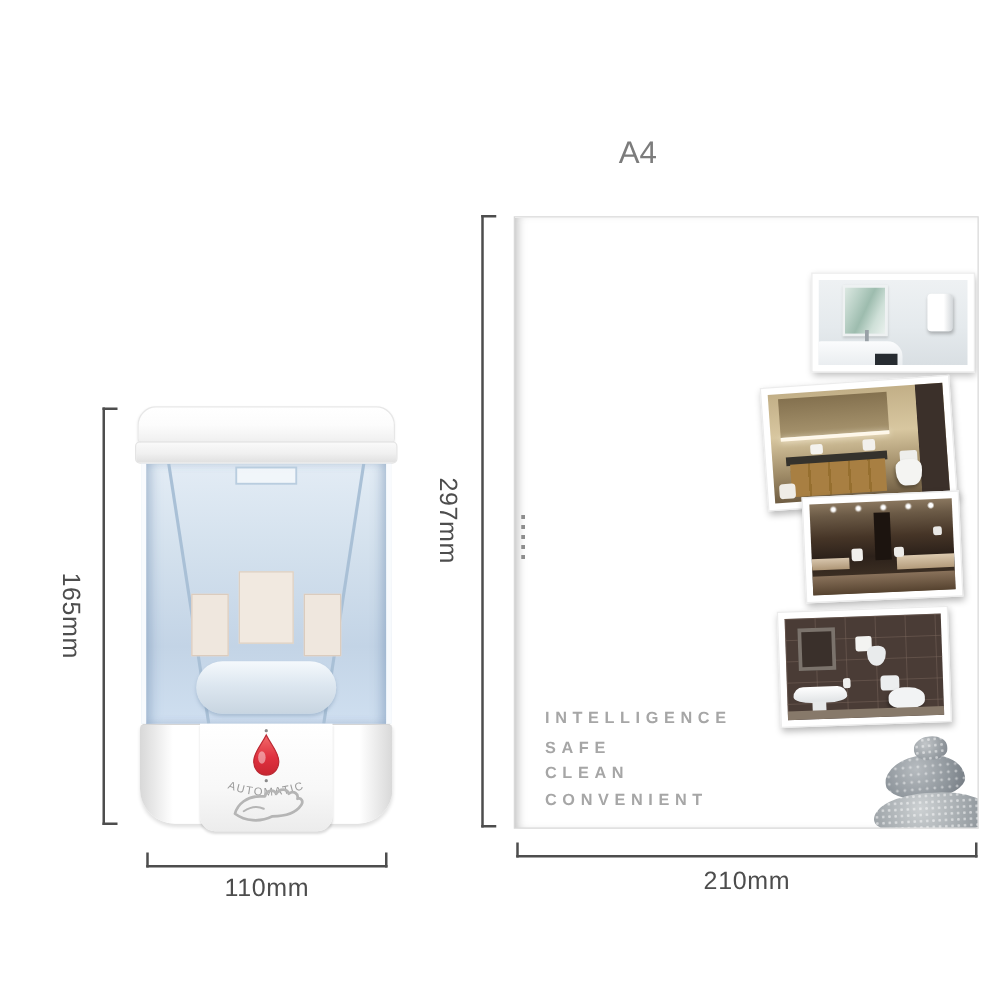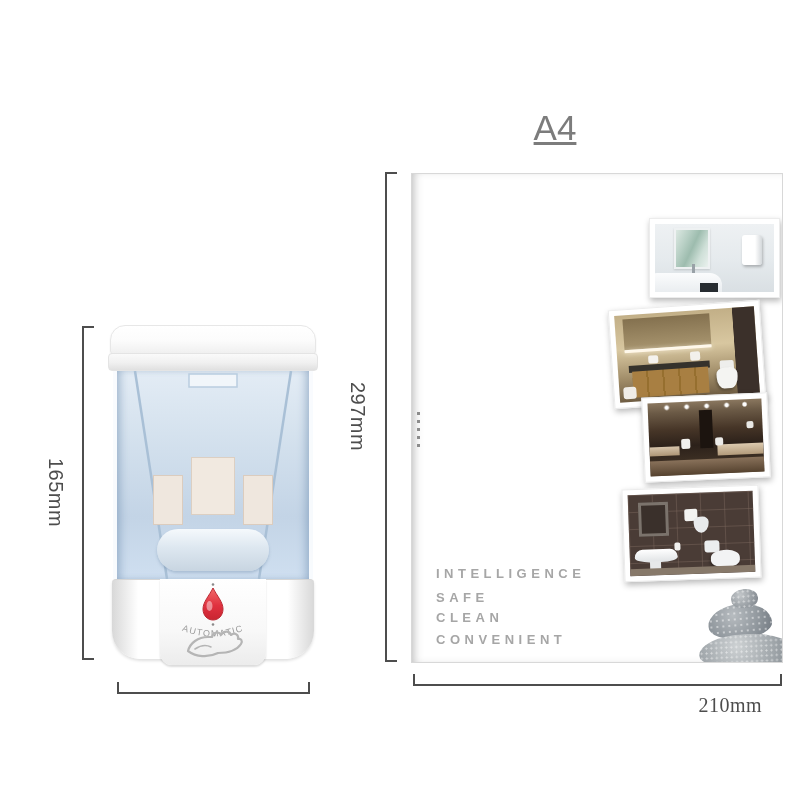--- a/index.html
+++ b/index.html
@@ -12,22 +12,22 @@
   .bracket-v { position:absolute; width:12px;
                border-left:2px solid var(--dim-line,#4d4d4d);
                border-top:2px solid var(--dim-line,#4d4d4d);
                border-bottom:2px solid var(--dim-line,#4d4d4d); }
   .bracket-h { position:absolute; height:12px;
                border-bottom:2px solid var(--dim-line,#4d4d4d);
                border-left:2px solid var(--dim-line,#4d4d4d);
                border-right:2px solid var(--dim-line,#4d4d4d); }
 
   
-  #a4-title { position:absolute; left:495px; top:108px; width:120px; text-align:center;
-              font-size:35px; color:var(--title-gray,#7c7c7c);text-decoration:underline; }
+  #a4-title { position:absolute; left:495px; top:108px; width:120px; 
+              font-size:25px; color:var(--title-gray,#7c7c7c); }
 
   
   #paper { position:absolute; left:411px; top:173px; width:372px; height:490px;
            background:#ffffff; border:1px solid #d8d8d8; overflow:hidden;
            box-shadow: inset 6px 0 8px -4px rgba(110,110,110,0.45); }
   #spine-marks { position:absolute; left:5px; top:238px; width:3px; height:36px;
                  background:repeating-linear-gradient(180deg,#8d8d8d 0 3px, transparent 3px 8px); }
 
   .feature-line { position:absolute; left:24px; font-size:13px; font-weight:bold;
                   letter-spacing:4.5px; color:var(--feature-text,#a6a6a6); }
@@ -206,20 +206,21 @@
           <path d="M35,70 C41,66 47,66 51,68" stroke-width="1.6"></path>
         </g>
       </svg>
     </div>
   </div>
 
   <div class="bracket-v" style="left:82px; top:326px; height:334px;"></div>
   <div class="dim-label vlabel" style="left:44px; top:326px; height:334px;">165mm</div>
 
   <div class="bracket-h" style="left:117px; top:682px; width:193px;"></div>
+  <div class="dim-label" style="left:117px; top:700px; width:193px; text-align:center;">110mm</div>
 
   <div id="a4-title">A4</div>
 
   <div id="paper">
     <div id="spine-marks"></div>
 
     <div class="photo" id="photo1">
       <div class="scene scene1">
         <div class="p1-mirror"></div>
         <div class="p1-disp"></div>
@@ -279,15 +280,15 @@
       <div class="stone stone-mid"></div>
       <div class="stone stone-top"></div>
       <div class="stone stone-bot"></div>
     </div>
   </div>
 
   <div class="bracket-v" style="left:385px; top:172px; height:490px;"></div>
   <div class="dim-label vlabel" style="left:346px; top:172px; height:490px;">297mm</div>
 
   <div class="bracket-h" style="left:413px; top:674px; width:369px;"></div>
-  <div class="dim-label" style="left:393px; top:694px; width:369px; text-align:right;font-family:Liberation Serif, serif;">210mm</div>
+  <div class="dim-label" style="left:413px; top:694px; width:369px; text-align:center;">210mm</div>
 
 </div>
 
 </body></html>

